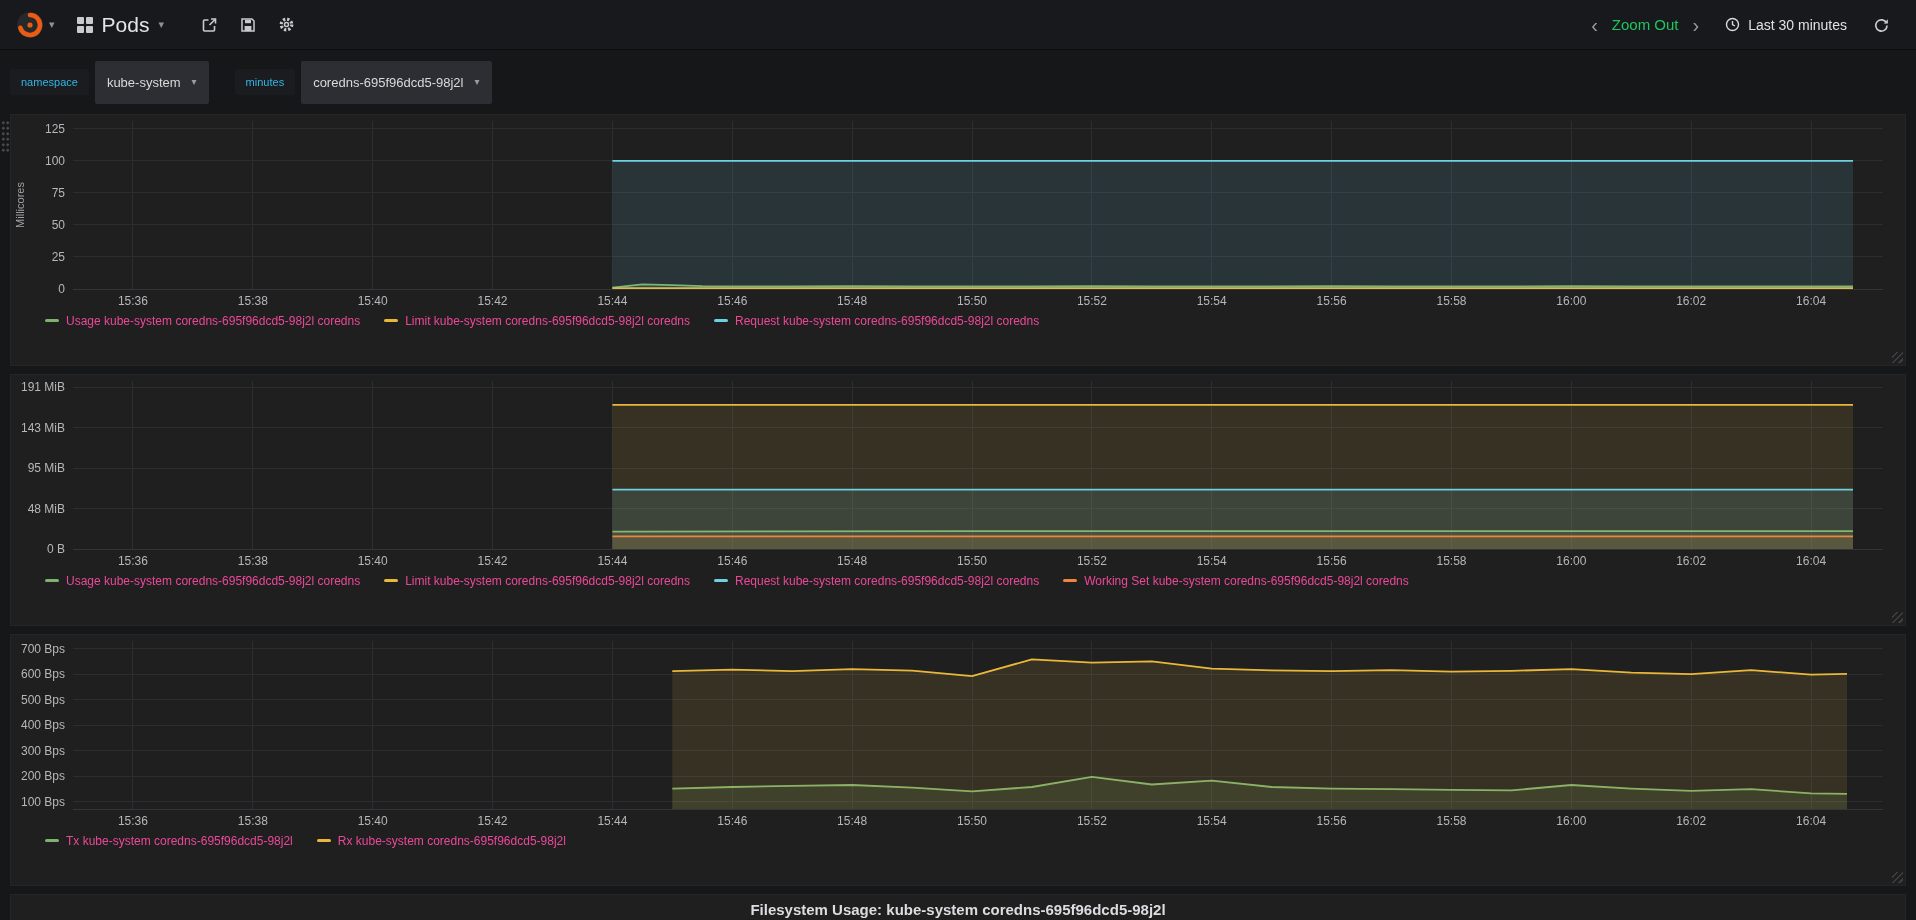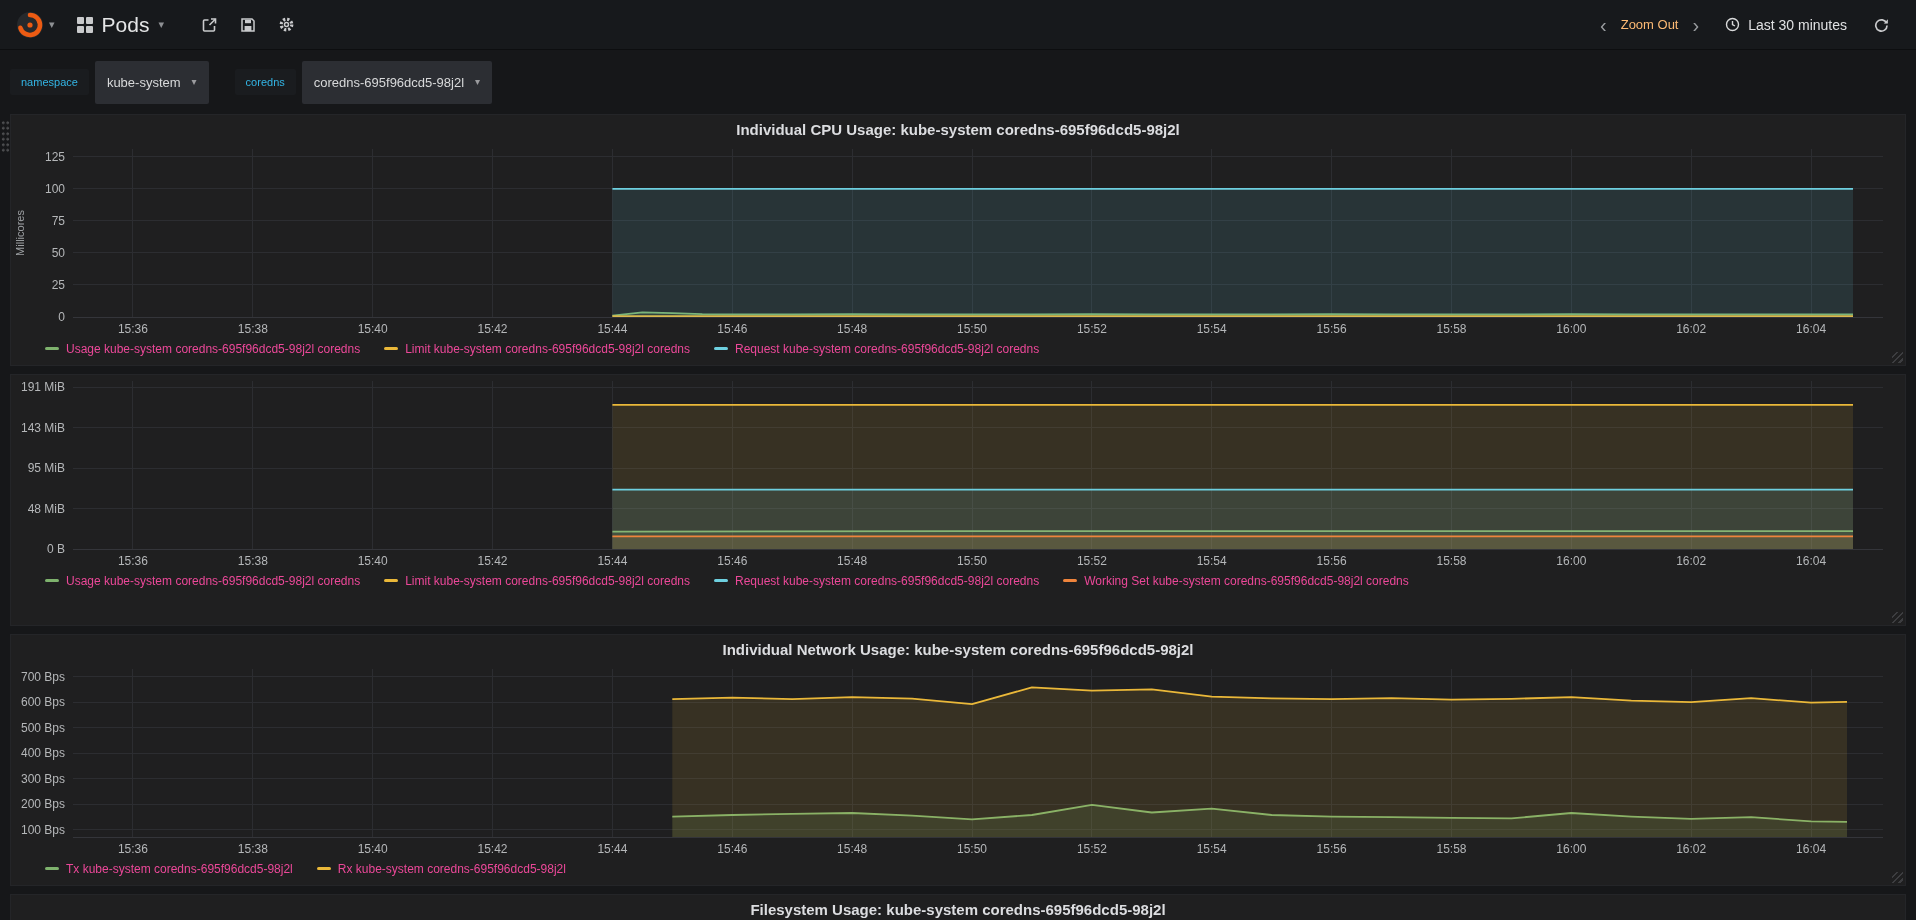--- a/index.html
+++ b/index.html
@@ -12,21 +12,21 @@
   .nav-left{display:flex;align-items:center;flex:1}
   .logo-btn{display:flex;align-items:center;gap:5px;margin-right:22px;cursor:pointer}
   .caret{color:#8e9093;font-size:11px;line-height:1}
   .dash-picker{display:flex;align-items:center;gap:9px;margin-right:26px;cursor:pointer}
   .grid-icon{display:inline-grid;grid-template-columns:7px 7px;gap:2px}
   .grid-icon i{width:7px;height:7px;background:#c9cacc;border-radius:1px}
   .dash-title{font-size:21px;color:#e4e5e6}
   .nav-icon{color:#c9cacc;padding:0 11px;cursor:pointer;display:flex;align-items:center;height:50px}
   .nav-right{display:flex;align-items:center}
   .chev{font-size:20px;color:#9a9da0;padding:0 10px;cursor:pointer;line-height:1}
-  .zoom-out{font-size:13px;color:#fdba74;padding:0 4px;cursor:pointer}
+  .zoom-out{font-size:15px;color:#22c55e;padding:0 4px;cursor:pointer}
   .time-picker{display:flex;align-items:center;gap:8px;font-size:14px;color:#e0e1e3;
     padding:12px 16px;cursor:pointer;height:50px}
 
   
   .submenu{height:56px;display:flex;align-items:center;padding:8px 10px 0 10px;gap:26px}
   .var-group{display:flex;align-items:center;gap:6px}
   .var-label{color:#33b5e5;font-size:11px;padding:7px 11px;background:#1a1c1f;border-radius:2px}
   .var-value{background:#2c2e33;color:#d8d9da;font-size:13px;padding:14px 12px;border-radius:2px;
     display:flex;gap:11px;align-items:center;cursor:pointer}
   .var-value .caret{font-size:10px;color:#9a9b9e}
@@ -117,33 +117,32 @@
 
   <div class="submenu">
     <div class="var-group">
       <span class="var-label">namespace</span>
       <span class="var-value">
         <span>kube-system</span>
         <span class="caret">▾</span>
       </span>
     </div>
     <div class="var-group">
-      <span class="var-label">coredns</span>
+      <span class="var-label">minutes</span>
       <span class="var-value">
         <span>coredns-695f96dcd5-98j2l</span>
         <span class="caret">▾</span>
       </span>
     </div>
   </div>
 
   <div class="dash">
     <div class="row-handle"></div>
 
     <div class="panel">
-      <div class="panel-title">Individual CPU Usage: kube-system coredns-695f96dcd5-98j2l</div>
       <div class="chart"><svg width="1894" height="196">
             <line class="grid" x1="62" y1="174.0" x2="1872" y2="174.0"></line>
             <text class="tick" x="54" y="178" text-anchor="end">0</text>
             <line class="grid" x1="62" y1="141.9" x2="1872" y2="141.9"></line>
             <text class="tick" x="54" y="145.9" text-anchor="end">25</text>
             <line class="grid" x1="62" y1="109.9" x2="1872" y2="109.9"></line>
             <text class="tick" x="54" y="113.9" text-anchor="end">50</text>
             <line class="grid" x1="62" y1="77.8" x2="1872" y2="77.8"></line>
             <text class="tick" x="54" y="81.8" text-anchor="end">75</text>
             <line class="grid" x1="62" y1="45.8" x2="1872" y2="45.8"></line>
@@ -251,21 +250,20 @@
       <div class="legend">
           <span class="legend-item"><i style="background:#7EB26D"></i>Usage kube-system coredns-695f96dcd5-98j2l coredns</span>
           <span class="legend-item"><i style="background:#EAB839"></i>Limit kube-system coredns-695f96dcd5-98j2l coredns</span>
           <span class="legend-item"><i style="background:#6ED0E0"></i>Request kube-system coredns-695f96dcd5-98j2l coredns</span>
           <span class="legend-item"><i style="background:#EF843C"></i>Working Set kube-system coredns-695f96dcd5-98j2l coredns</span>
         </div>
       <div class="resize-handle"></div>
     </div>
 
     <div class="panel">
-      <div class="panel-title">Individual Network Usage: kube-system coredns-695f96dcd5-98j2l</div>
       <div class="chart"><svg width="1894" height="196">
             <line class="grid" x1="62" y1="166.9" x2="1872" y2="166.9"></line>
             <text class="tick" x="54" y="170.9" text-anchor="end">100 Bps</text>
             <line class="grid" x1="62" y1="141.3" x2="1872" y2="141.3"></line>
             <text class="tick" x="54" y="145.3" text-anchor="end">200 Bps</text>
             <line class="grid" x1="62" y1="115.8" x2="1872" y2="115.8"></line>
             <text class="tick" x="54" y="119.8" text-anchor="end">300 Bps</text>
             <line class="grid" x1="62" y1="90.3" x2="1872" y2="90.3"></line>
             <text class="tick" x="54" y="94.3" text-anchor="end">400 Bps</text>
             <line class="grid" x1="62" y1="64.7" x2="1872" y2="64.7"></line>

